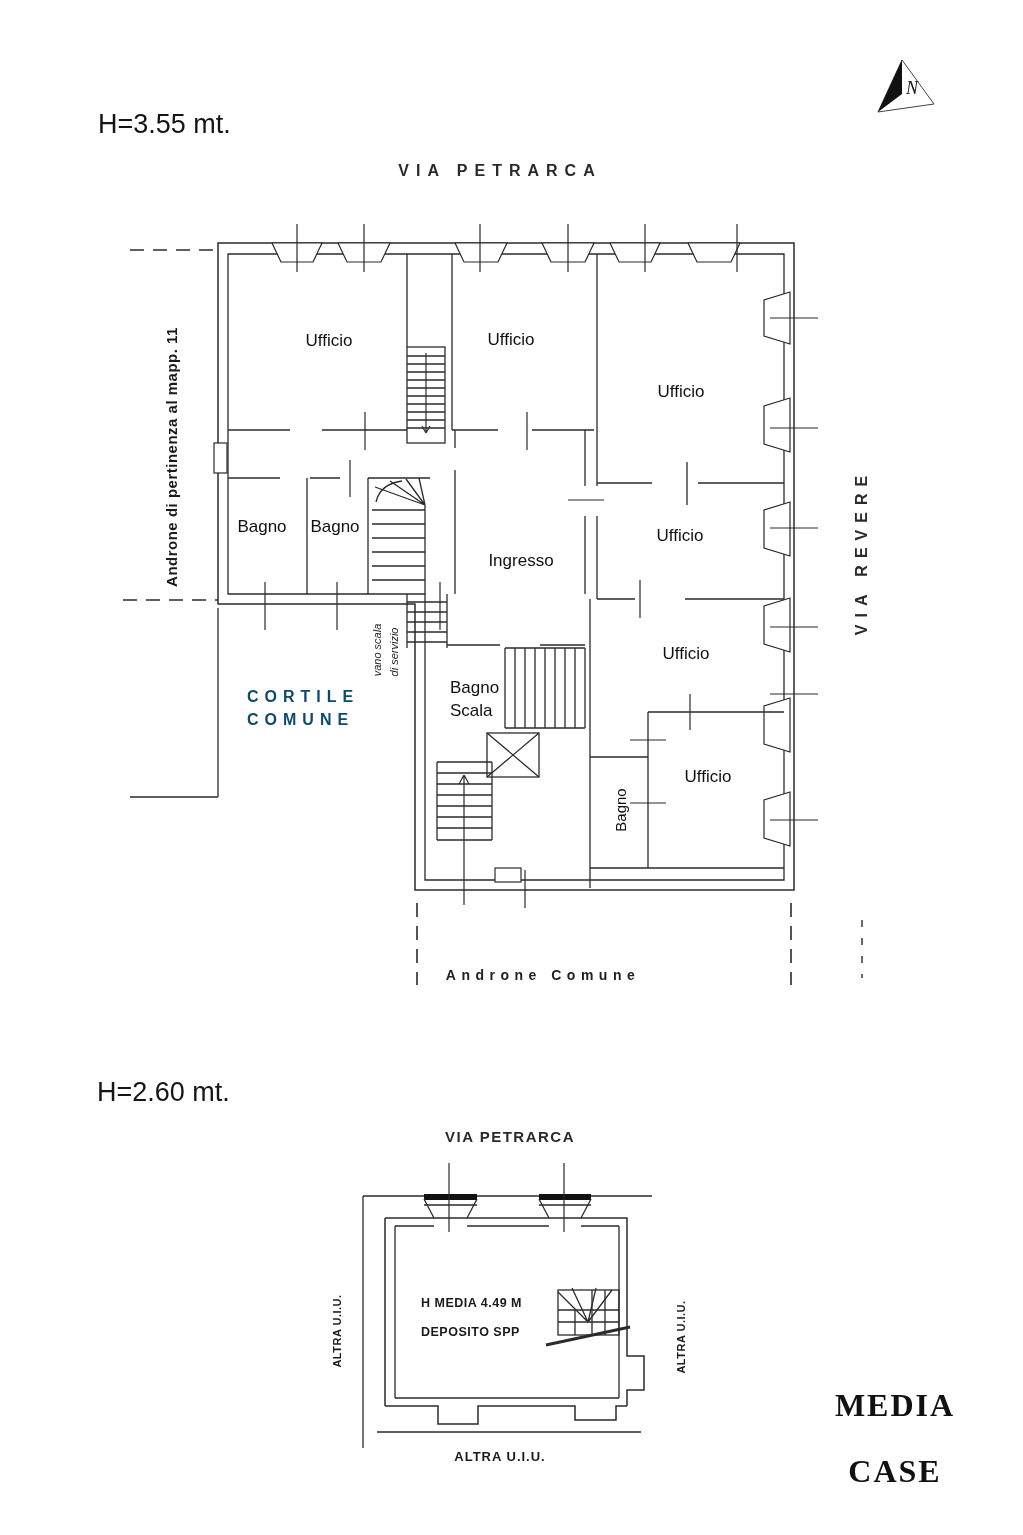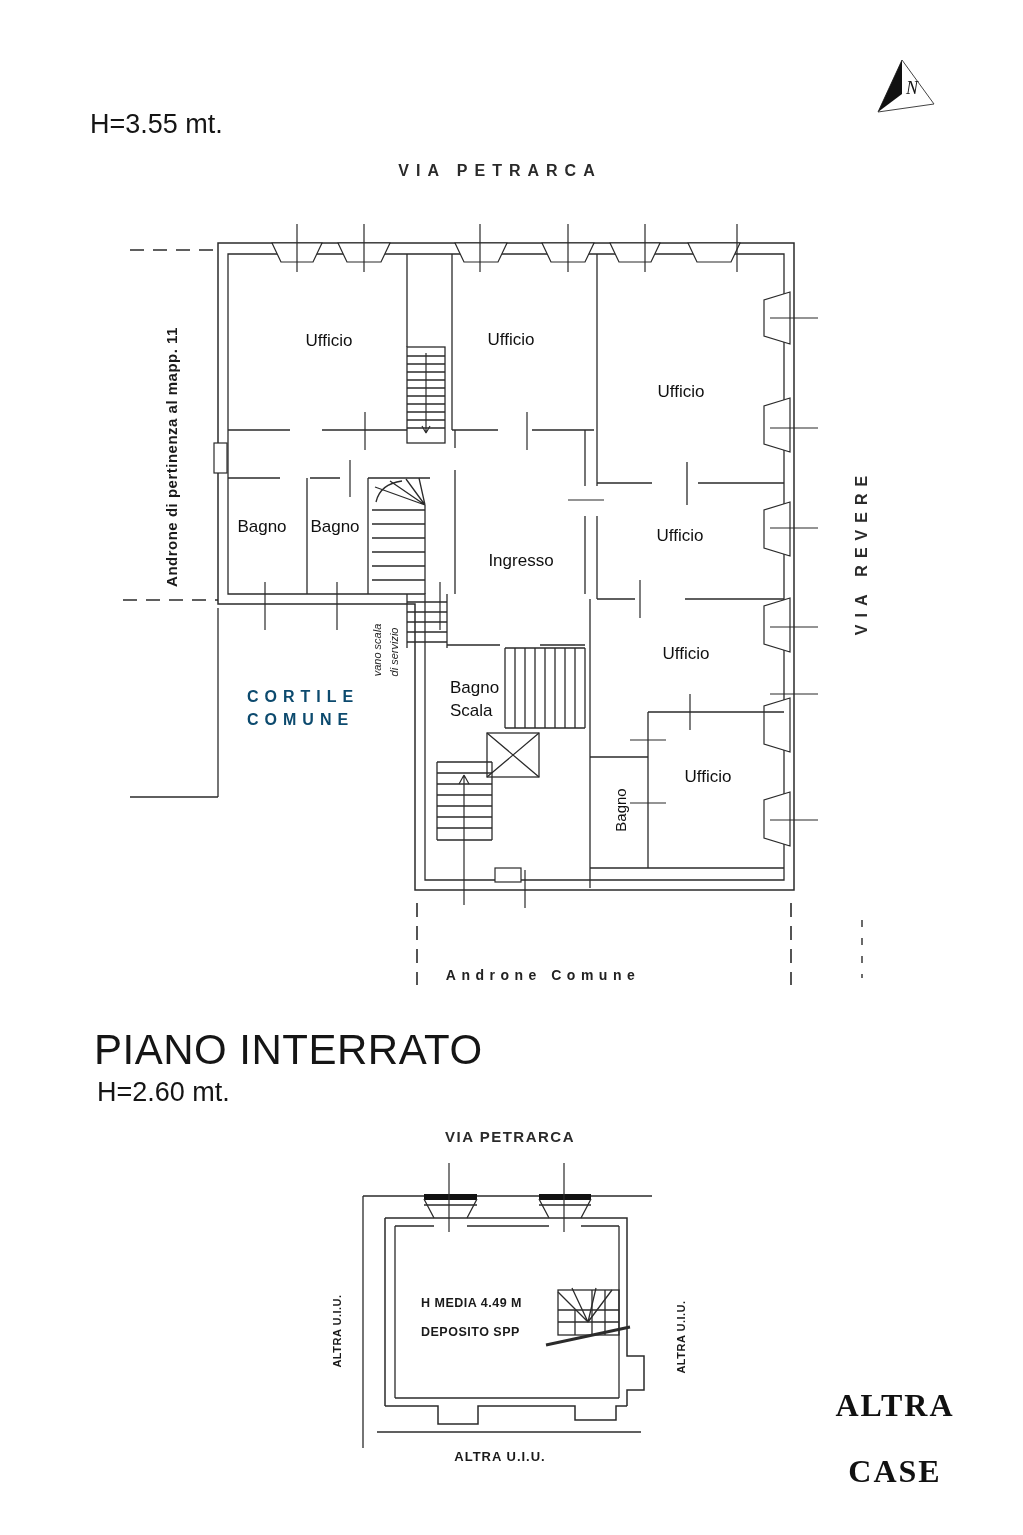--- a/index.html
+++ b/index.html
@@ -140,21 +140,21 @@
       <path class="ln2" d="M377,1432 H641"></path>
     </g>
 
     <g>
       <polygon class="outl" points="902,60 934,104 878,112"></polygon>
       <polygon class="fillb" points="902,60 878,112 902,94"></polygon>
       <text class="nlet" x="906" y="94">N</text>
     </g>
   </svg>
 
-  <div class="lbl hnote" style="left:90px;top:110px;">H=3.55 mt.</div>
+  <div class="lbl hnote" style="left:98px;top:110px;">H=3.55 mt.</div>
   <div class="lbl street c" style="left:500px;top:171px;">VIA PETRARCA</div>
   <div class="lbl street v" style="left:862px;top:552px;">VIA REVERE</div>
   <div class="lbl annot v" style="left:172px;top:457px;">Androne di pertinenza al mapp. 11</div>
 
   <div class="lbl room c" style="left:329px;top:341px;">Ufficio</div>
   <div class="lbl room c" style="left:511px;top:340px;">Ufficio</div>
   <div class="lbl room c" style="left:681px;top:392px;">Ufficio</div>
   <div class="lbl room c" style="left:680px;top:536px;">Ufficio</div>
   <div class="lbl room c" style="left:686px;top:654px;">Ufficio</div>
   <div class="lbl room c" style="left:708px;top:777px;">Ufficio</div>
@@ -165,31 +165,30 @@
   <div class="lbl room" style="left:450px;top:679px;">Bagno</div>
   <div class="lbl room" style="left:450px;top:702px;">Scala</div>
 
   <div class="lbl svcstair v" style="left:378px;top:650px;">vano scala</div>
   <div class="lbl svcstair v" style="left:395px;top:652px;">di servizio</div>
 
   <div class="lbl cortile" style="left:247px;top:689px;">CORTILE</div>
   <div class="lbl cortile" style="left:247px;top:712px;">COMUNE</div>
   <div class="lbl androne c" style="left:543px;top:975px;">Androne Comune</div>
 
-  <div class="lbl title" style="left:94px;top:1028px;">PIANO INTERRATO</div>
   <div class="lbl hnote" style="left:97px;top:1078px;">H=2.60 mt.</div>
   <div class="lbl street2 c" style="left:510px;top:1137px;">VIA PETRARCA</div>
   <div class="lbl small-b" style="left:421px;top:1297px;">H MEDIA 4.49 M</div>
   <div class="lbl small-b" style="left:421px;top:1326px;">DEPOSITO SPP</div>
   <div class="lbl uiu v" style="left:338px;top:1331px;">ALTRA U.I.U.</div>
   <div class="lbl uiu v" style="left:682px;top:1337px;">ALTRA U.I.U.</div>
   <div class="lbl uiub c" style="left:500px;top:1457px;">ALTRA U.I.U.</div>
 
   <div class="logo">
     <div class="rule r1"></div>
     <div class="rule r2"></div>
-    <div class="txt1">ALTRA</div>
+    <div class="txt1">MEDIA</div>
     <div class="txt2">CASE</div>
     <div class="rule r2"></div>
     <div class="rule r1" style="margin-top:2px;margin-bottom:0;"></div>
   </div>
 
 </div>
 
 </body></html>

